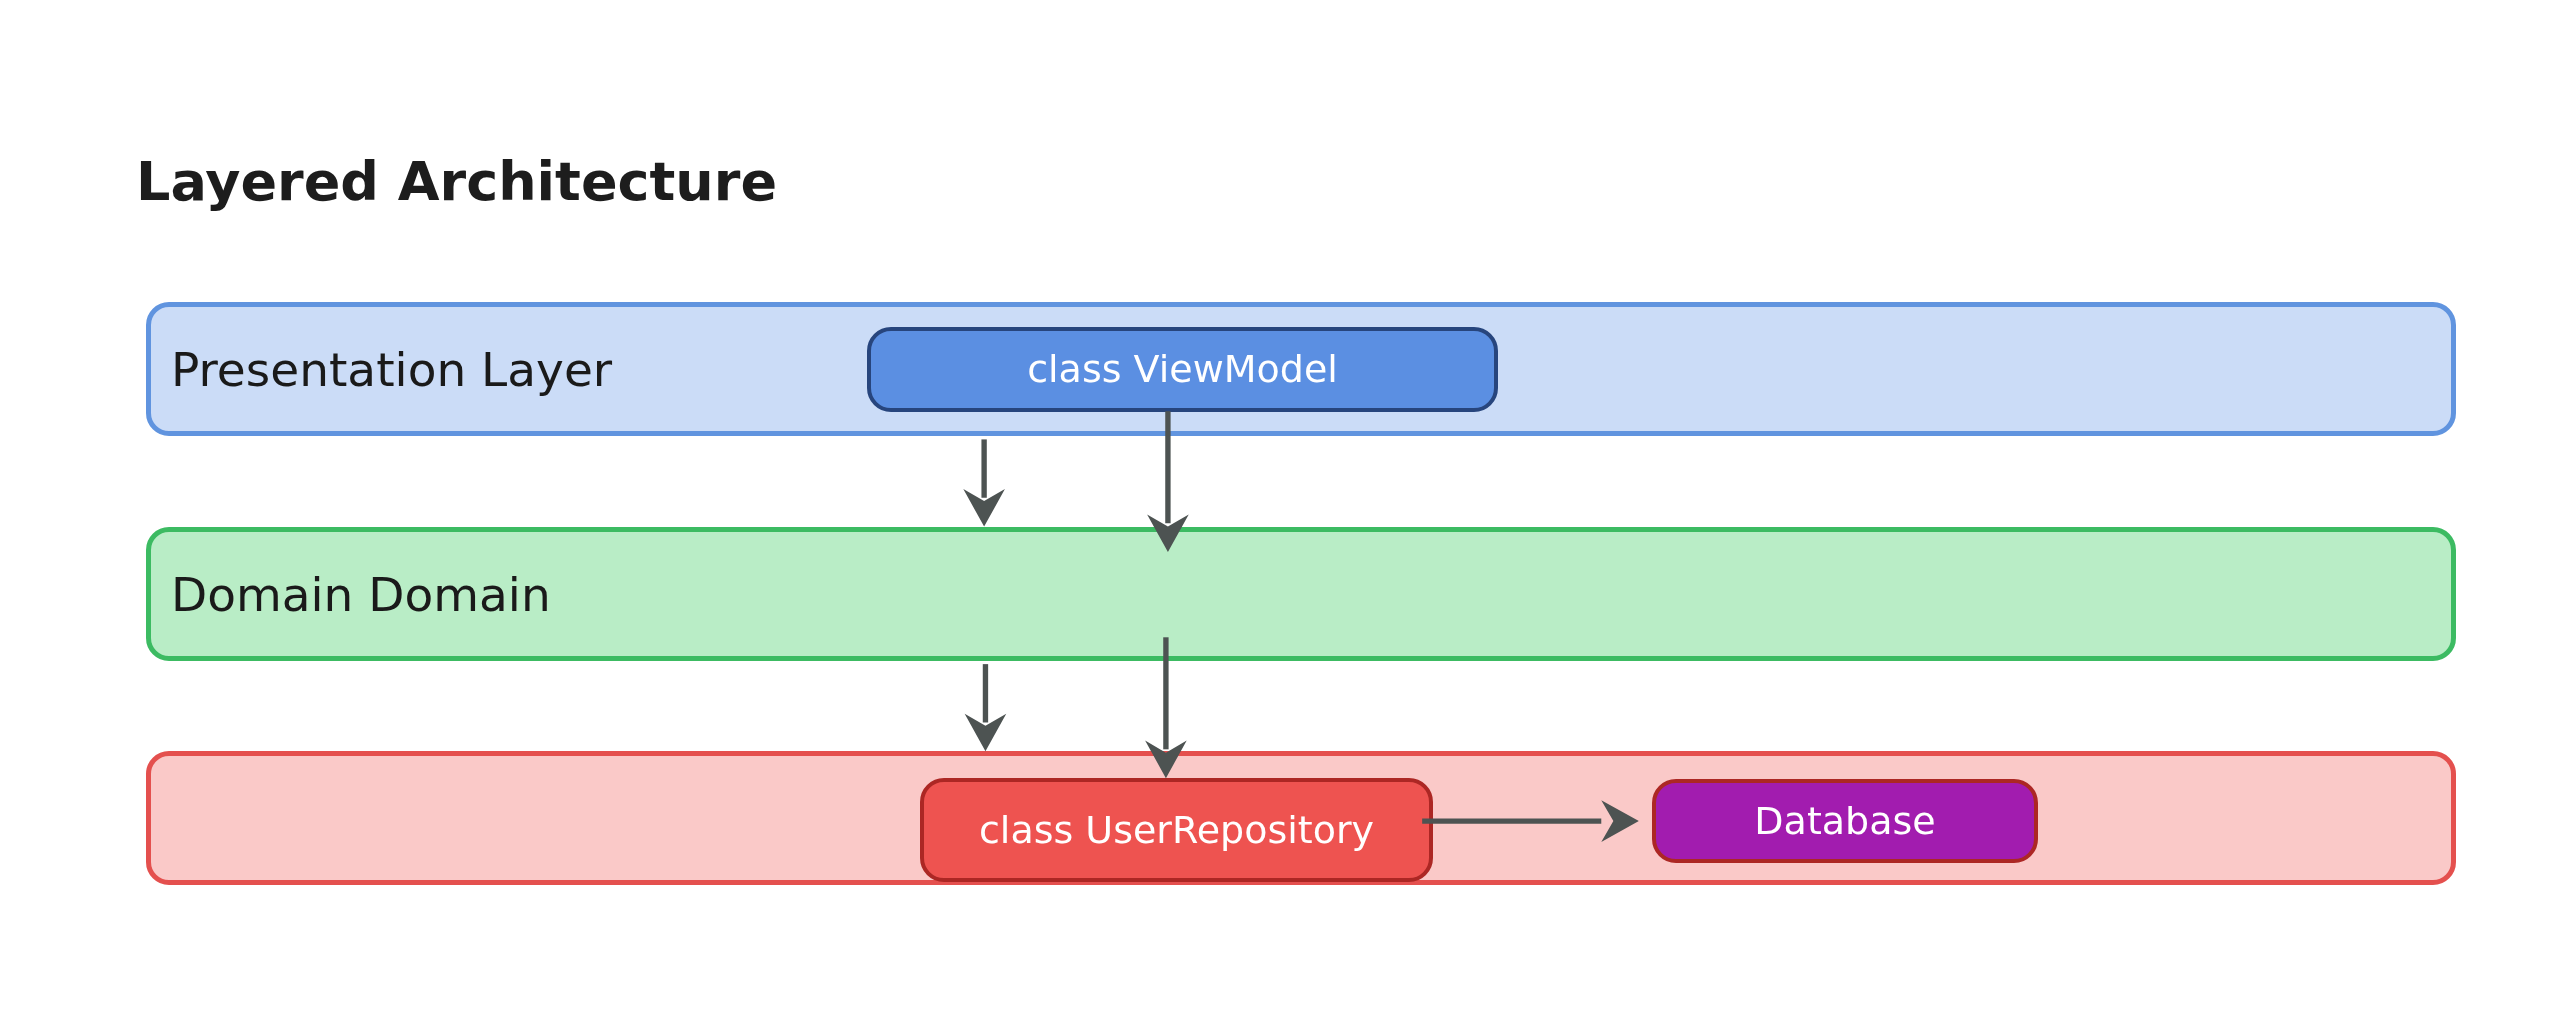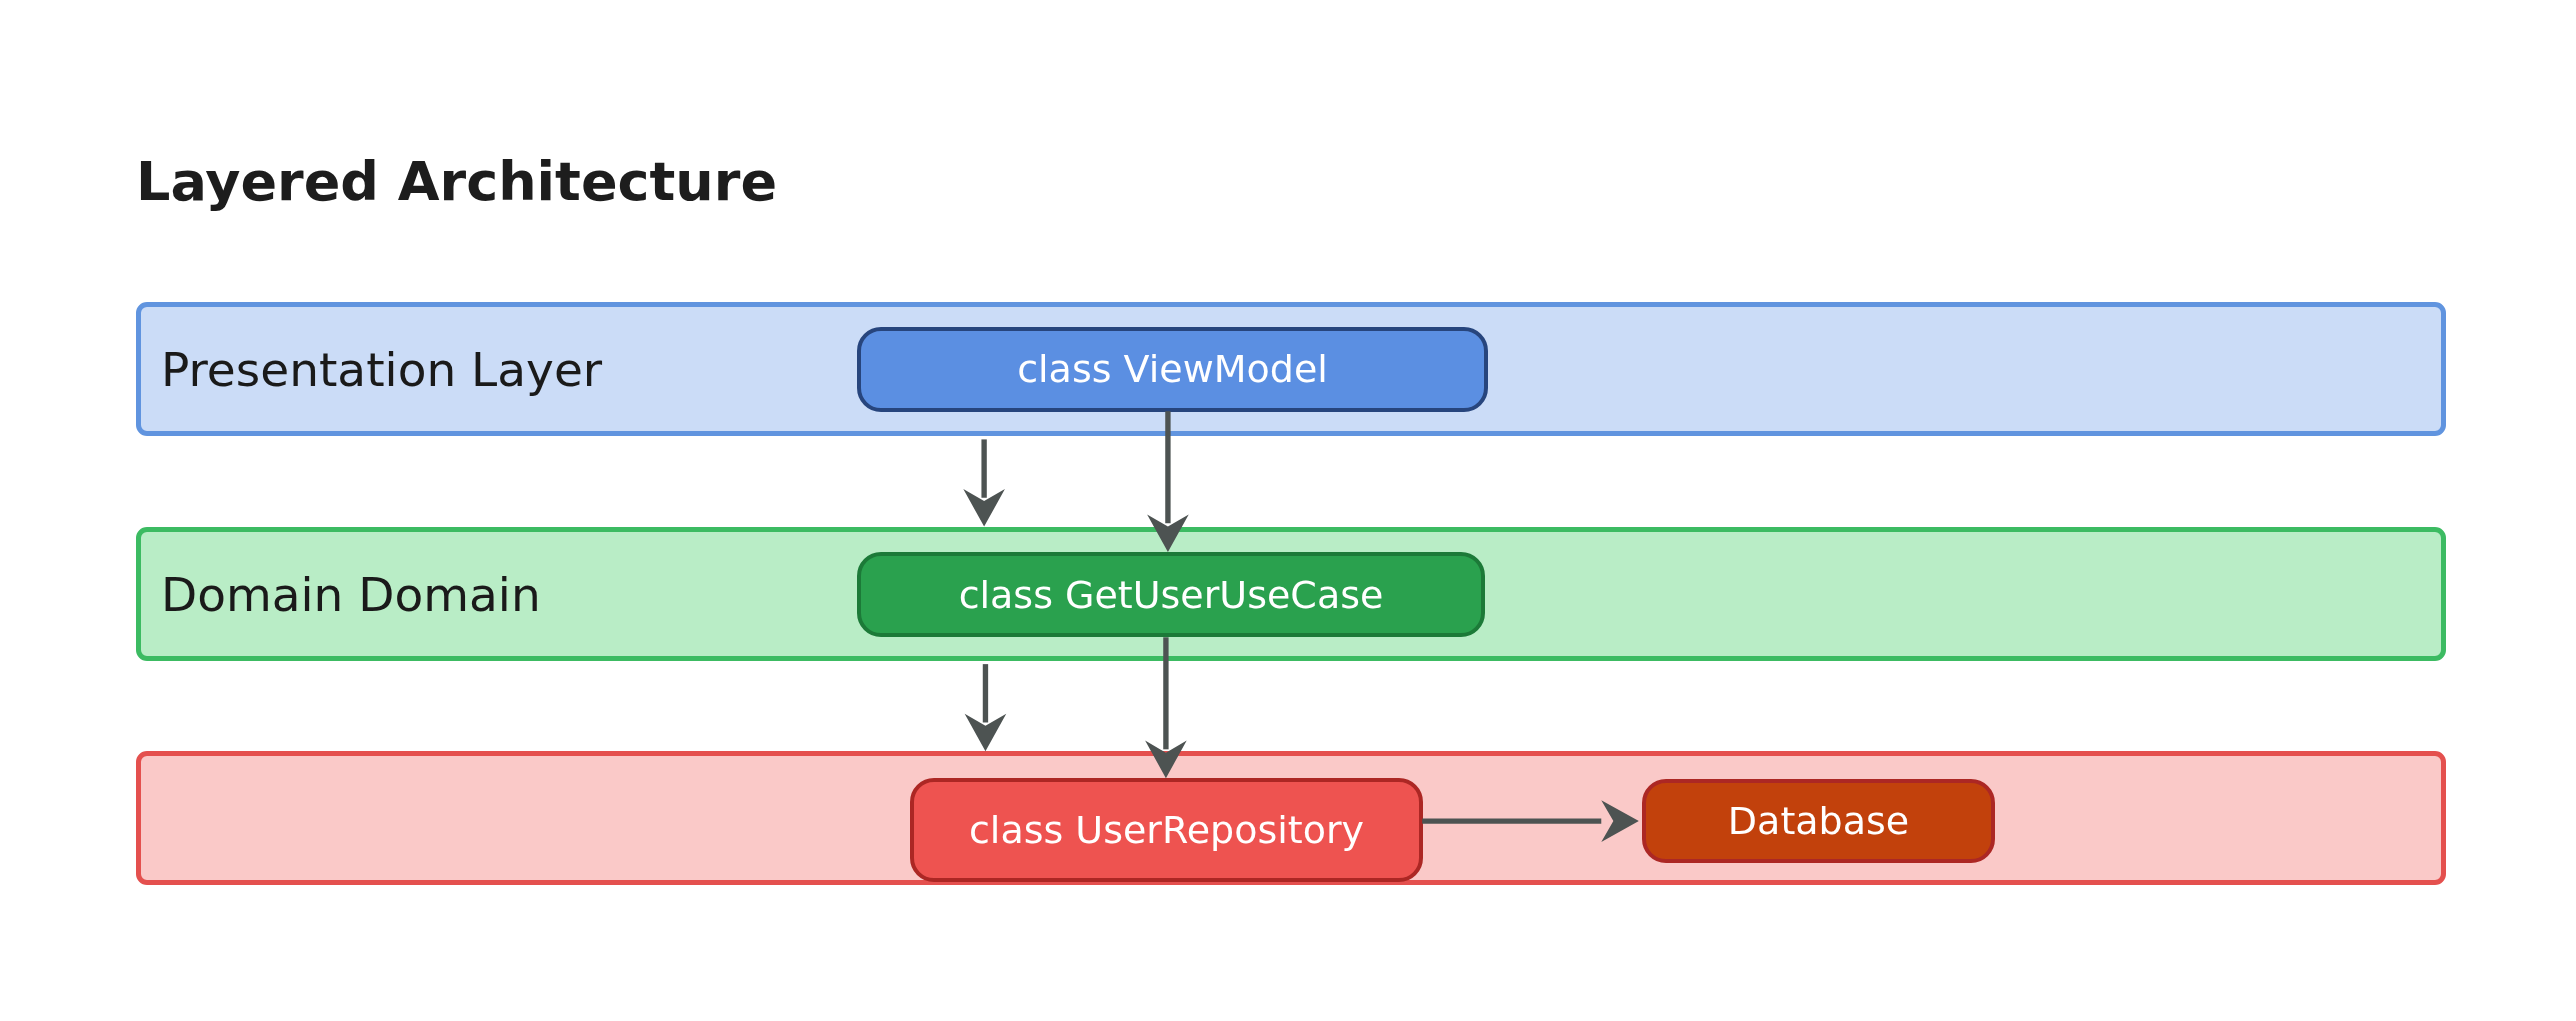--- a/index.html
+++ b/index.html
@@ -19,24 +19,24 @@
     position: absolute;
     left: 136px;
     top: 150px;
     font-size: 54px;
     font-weight: 700;
     color: #1d1d1d;
     white-space: nowrap;
   }
   .band {
     position: absolute;
-    left: 136px;
+    left: 146px;
     width: 2310px;
     height: 134px;
-    border-radius: 11px;
+    border-radius: 23px;
     border: 5.4px solid;
     box-sizing: border-box;
   }
   .band-presentation { top: 302px;  background: #cbdcf7; border-color: #6094df; }
   .band-domain       { top: 527px;  background: #b9edc6; border-color: #3cbb62; }
   .band-data         { top: 751px; background: #fac9c8; border-color: #e4504e; }
   .band-label {
     position: absolute;
     left: 20px;
     top: 0;
@@ -55,21 +55,21 @@
     color: #ffffff;
     font-size: 38px;
     border-radius: 24px;
     border: 4px solid;
     box-sizing: border-box;
     white-space: nowrap;
   }
   .node-viewmodel      { left: 716px; top: 19.5px; width: 631px; height: 85px; background: #5b8fe2; border-color: #27457d; }
   .node-getuserusecase { left: 716px; top: 20px; width: 628px; height: 85px; background: #2aa14e; border-color: #1c7a38; }
   .node-userrepository { left: 769px; top: 21.5px; width: 513px; height: 104px; background: #ee5350; border-color: #ac2724; }
-  .node-database       { left: 1501px; top: 23px; width: 353px; height: 84px; background: #c2410c; border-color: #ac2724; }
+  .node-database       { left: 1501px; top: 23px; width: 386px; height: 84px; background: #a21caf; border-color: #ac2724; }
   .edges {
     position: absolute;
     left: 0;
     top: 0;
     width: 2576px;
     height: 1021px;
     pointer-events: none;
   }
   .edge-line { stroke: #4d5352; stroke-width: 8px; fill: none; }
   .edge-head { fill: #4d5352; stroke: none; }
@@ -81,21 +81,20 @@
 
   <div class="title">Layered Architecture</div>
 
   <div class="band band-presentation">
     <span class="band-label">Presentation Layer</span>
     <div class="node node-viewmodel">class ViewModel</div>
   </div>
 
   <div class="band band-domain">
     <span class="band-label">Domain Domain</span>
-    <div class="node node-getuserusecase">class GetUserUseCase</div>
   </div>
 
   <div class="band band-data">
     <div class="node node-userrepository">class UserRepository</div>
     <div class="node node-database">Database</div>
   </div>
 
   <svg class="edges" viewBox="0 0 3840 1522" xmlns="http://www.w3.org/2000/svg">
 
     <g>

